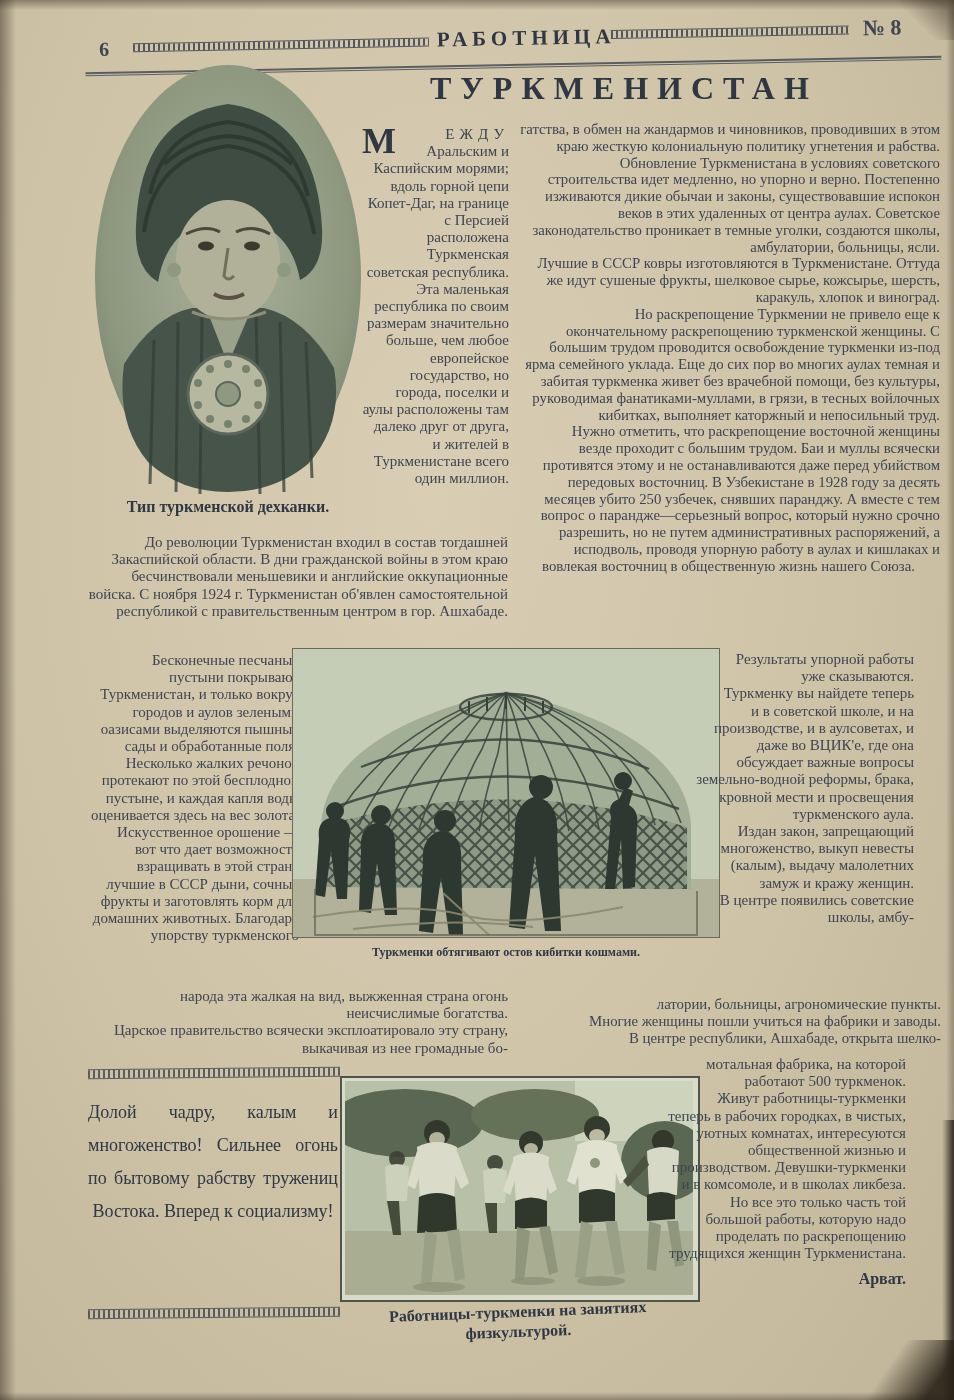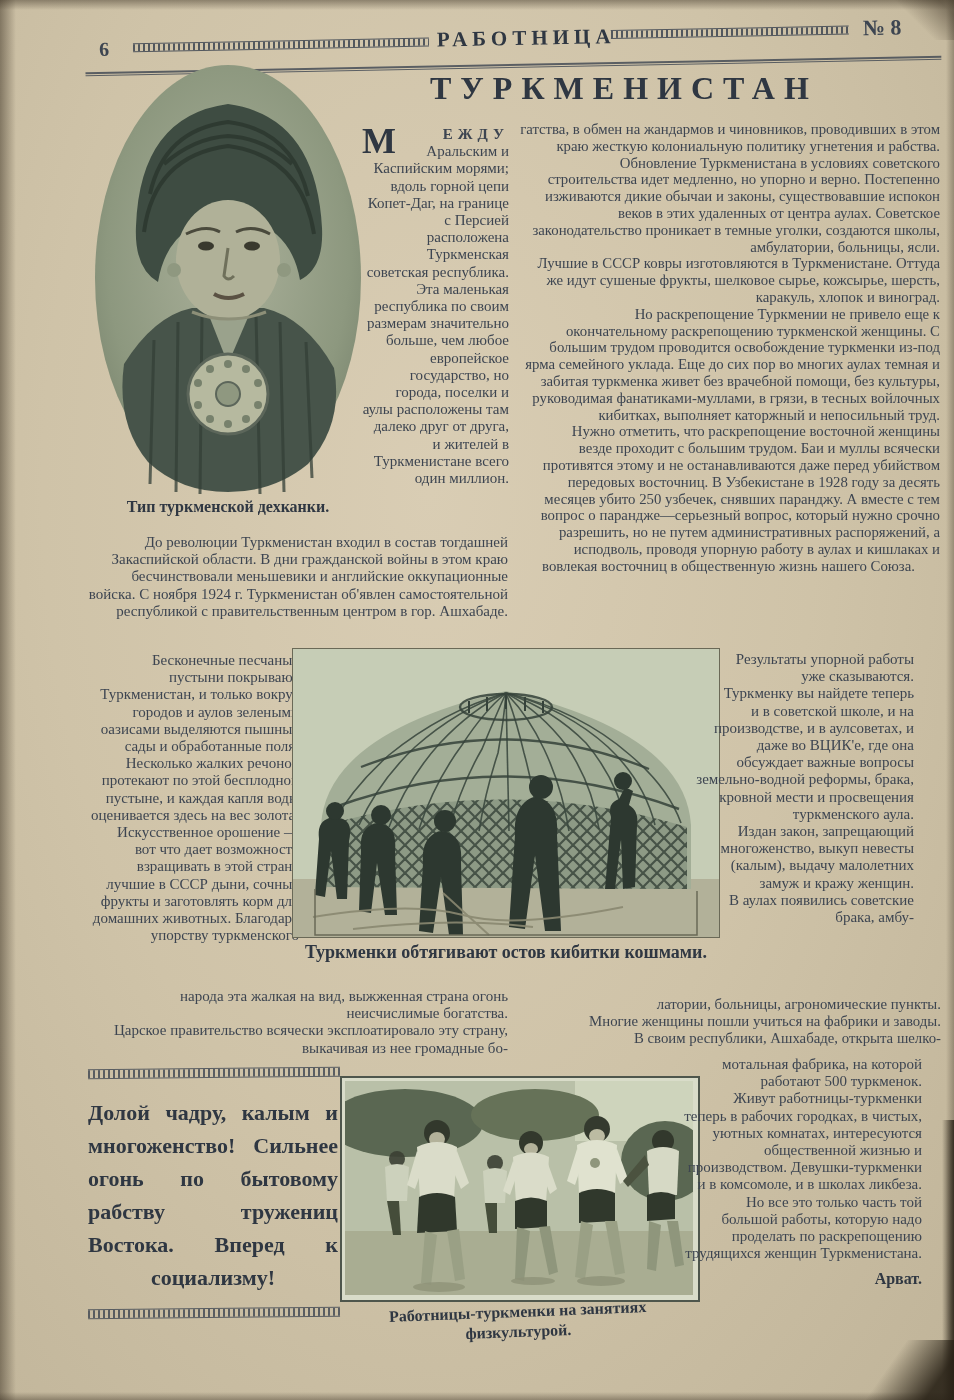--- a/index.html
+++ b/index.html
@@ -39,37 +39,37 @@
   .title{position:absolute;left:430px;top:70px;width:512px;
          font-size:32px;font-weight:bold;letter-spacing:9px;color:var(--ink-dark);}
 
   
   .col{position:absolute;text-align:justify;color:var(--ink);hyphens:auto;}
   .col p{text-indent:18px;text-align:right;}
   .col p.ni{text-indent:0;}
   .col-n{font-size:15px;line-height:17.2px;}
   .col-w{font-size:14.8px;line-height:16.8px;}
   .dropcap{float:left;font-size:36px;line-height:30px;font-weight:bold;padding-right:3px;color:var(--ink-dark);}
-  .spaced{letter-spacing:5px;font-weight:bold;}
+  .spaced{letter-spacing:5px;font-weight:normal;}
   .lastline-center{text-align-last:center;}
 
   
   .photo{position:absolute;}
   .photo svg{display:block;}
   .caption{position:absolute;font-weight:bold;text-align:center;color:var(--ink-dark);}
   .cap-portrait{left:94px;top:498px;width:268px;font-size:16px;}
-  .cap-yurt{left:292px;top:942px;width:428px;font-size:18px;line-height:20px;}
+  .cap-yurt{left:292px;top:942px;width:428px;font-size:12px;line-height:20px;}
   .cap-sport{left:336px;top:1302px;width:364px;font-size:16px;line-height:20px;transform:rotate(-2.2deg);}
 
   .yurt-frame{border:1px solid #6a6957;background:#c6cdb6;}
   .sport-frame{border:2px solid #4e564c;background:#d9dcc9;padding:3px;}
 
   
   .slogan{position:absolute;left:88px;top:1096px;width:250px;
-          font-size:22px;line-height:33px;font-weight:bold;color:var(--ink-dark);
+          font-size:18px;line-height:33px;font-weight:normal;color:var(--ink-dark);
           text-align:justify;text-align-last:center;}
   .orn2{position:absolute;height:10px;border-top:1px solid var(--ink);border-bottom:1px solid var(--ink);
         background:repeating-linear-gradient(90deg,var(--ink) 0 2px,rgba(0,0,0,0) 2px 5px);opacity:.8;}
   .orn-slogan-top{left:88px;top:1068px;width:252px;transform:rotate(-.6deg);}
   .orn-slogan-bot{left:88px;top:1308px;width:252px;transform:rotate(-.6deg);}
 
   .signature{text-align:right;font-weight:bold;text-indent:0 !important;margin-top:8px;font-size:16px;color:var(--ink-dark);}
 </style>
 </head>
 <body>
@@ -234,32 +234,32 @@
     </svg>
   </div>
   <div class="caption cap-yurt">
     <div>Туркменки обтягивают остов кибитки кошмами.</div>
   </div>
 
   <div class="col col-n" style="left:696px;top:651px;width:218px;">
     <p>Результаты упорной работы уже сказываются.</p>
     <p>Туркменку вы найдете теперь и в советской школе, и на производстве, и в аулсоветах, и даже во ВЦИК'е, где она обсуждает важные вопросы земельно-водной реформы, брака, кровной мести и просвещения туркменского аула.</p>
     <p>Издан закон, запрещающий многоженство, выкуп невесты (калым), выдачу малолетних замуж и кражу женщин.</p>
-    <p>В аулах появились советские брака, амбу-</p>
+    <p>В центре появились советские школы, амбу-</p>
   </div>
 
   <div class="col col-n" style="left:88px;top:988px;width:420px;">
     <p class="ni">народа эта жалкая на вид, выжженная страна огонь неисчислимые богатства.</p>
     <p>Царское правительство всячески эксплоатировало эту страну, выкачивая из нее громадные бо-</p>
   </div>
 
   <div class="col col-w" style="left:505px;top:996px;width:436px;">
     <p class="ni">латории, больницы, агрономические пункты.</p>
     <p>Многие женщины пошли учиться на фабрики и заводы.</p>
-    <p>В своим республики, Ашхабаде, открыта шелко-</p>
+    <p>В центре республики, Ашхабаде, открыта шелко-</p>
   </div>
 
   <div class="orn2 orn-slogan-top"></div>
   <div class="slogan">Долой чадру, калым и многоженство! Сильнее огонь по бытовому рабству тружениц Востока. Вперед к социализму!</div>
   <div class="orn2 orn-slogan-bot"></div>
 
   <div class="photo sport-frame" style="left:340px;top:1076px;width:360px;height:226px;">
     <svg width="348" height="214" viewBox="0 0 348 214">
       <rect width="348" height="214" fill="#b9c0a8"></rect>
       <rect x="230" y="0" width="118" height="60" fill="#ced4bc"></rect>
@@ -320,21 +320,21 @@
         <ellipse cx="188" cy="200" rx="22" ry="4"></ellipse>
         <ellipse cx="256" cy="200" rx="24" ry="5"></ellipse>
       </g>
     </svg>
   </div>
   <div class="caption cap-sport">
     <div>Работницы-туркменки на занятиях</div>
     <div>физкультурой.</div>
   </div>
 
-  <div class="col col-n" style="left:684px;top:1056px;width:238px;">
+  <div class="col col-n" style="left:668px;top:1056px;width:238px;">
     <p class="ni">мотальная фабрика, на которой работают 500 туркменок.</p>
     <p>Живут работницы-туркменки теперь в рабочих городках, в чистых, уютных комнатах, интересуются общественной жизнью и производством. Девушки-туркменки и в комсомоле, и в школах ликбеза.</p>
     <p>Но все это только часть той большой работы, которую надо проделать по раскрепощению трудящихся женщин Туркменистана.</p>
     <p class="signature ni">Арват.</p>
   </div>
 
   <div class="edge edge-left"></div>
   <div class="edge edge-top"></div>
   <div class="edge edge-right"></div>
   <div class="edge edge-right-low"></div>

